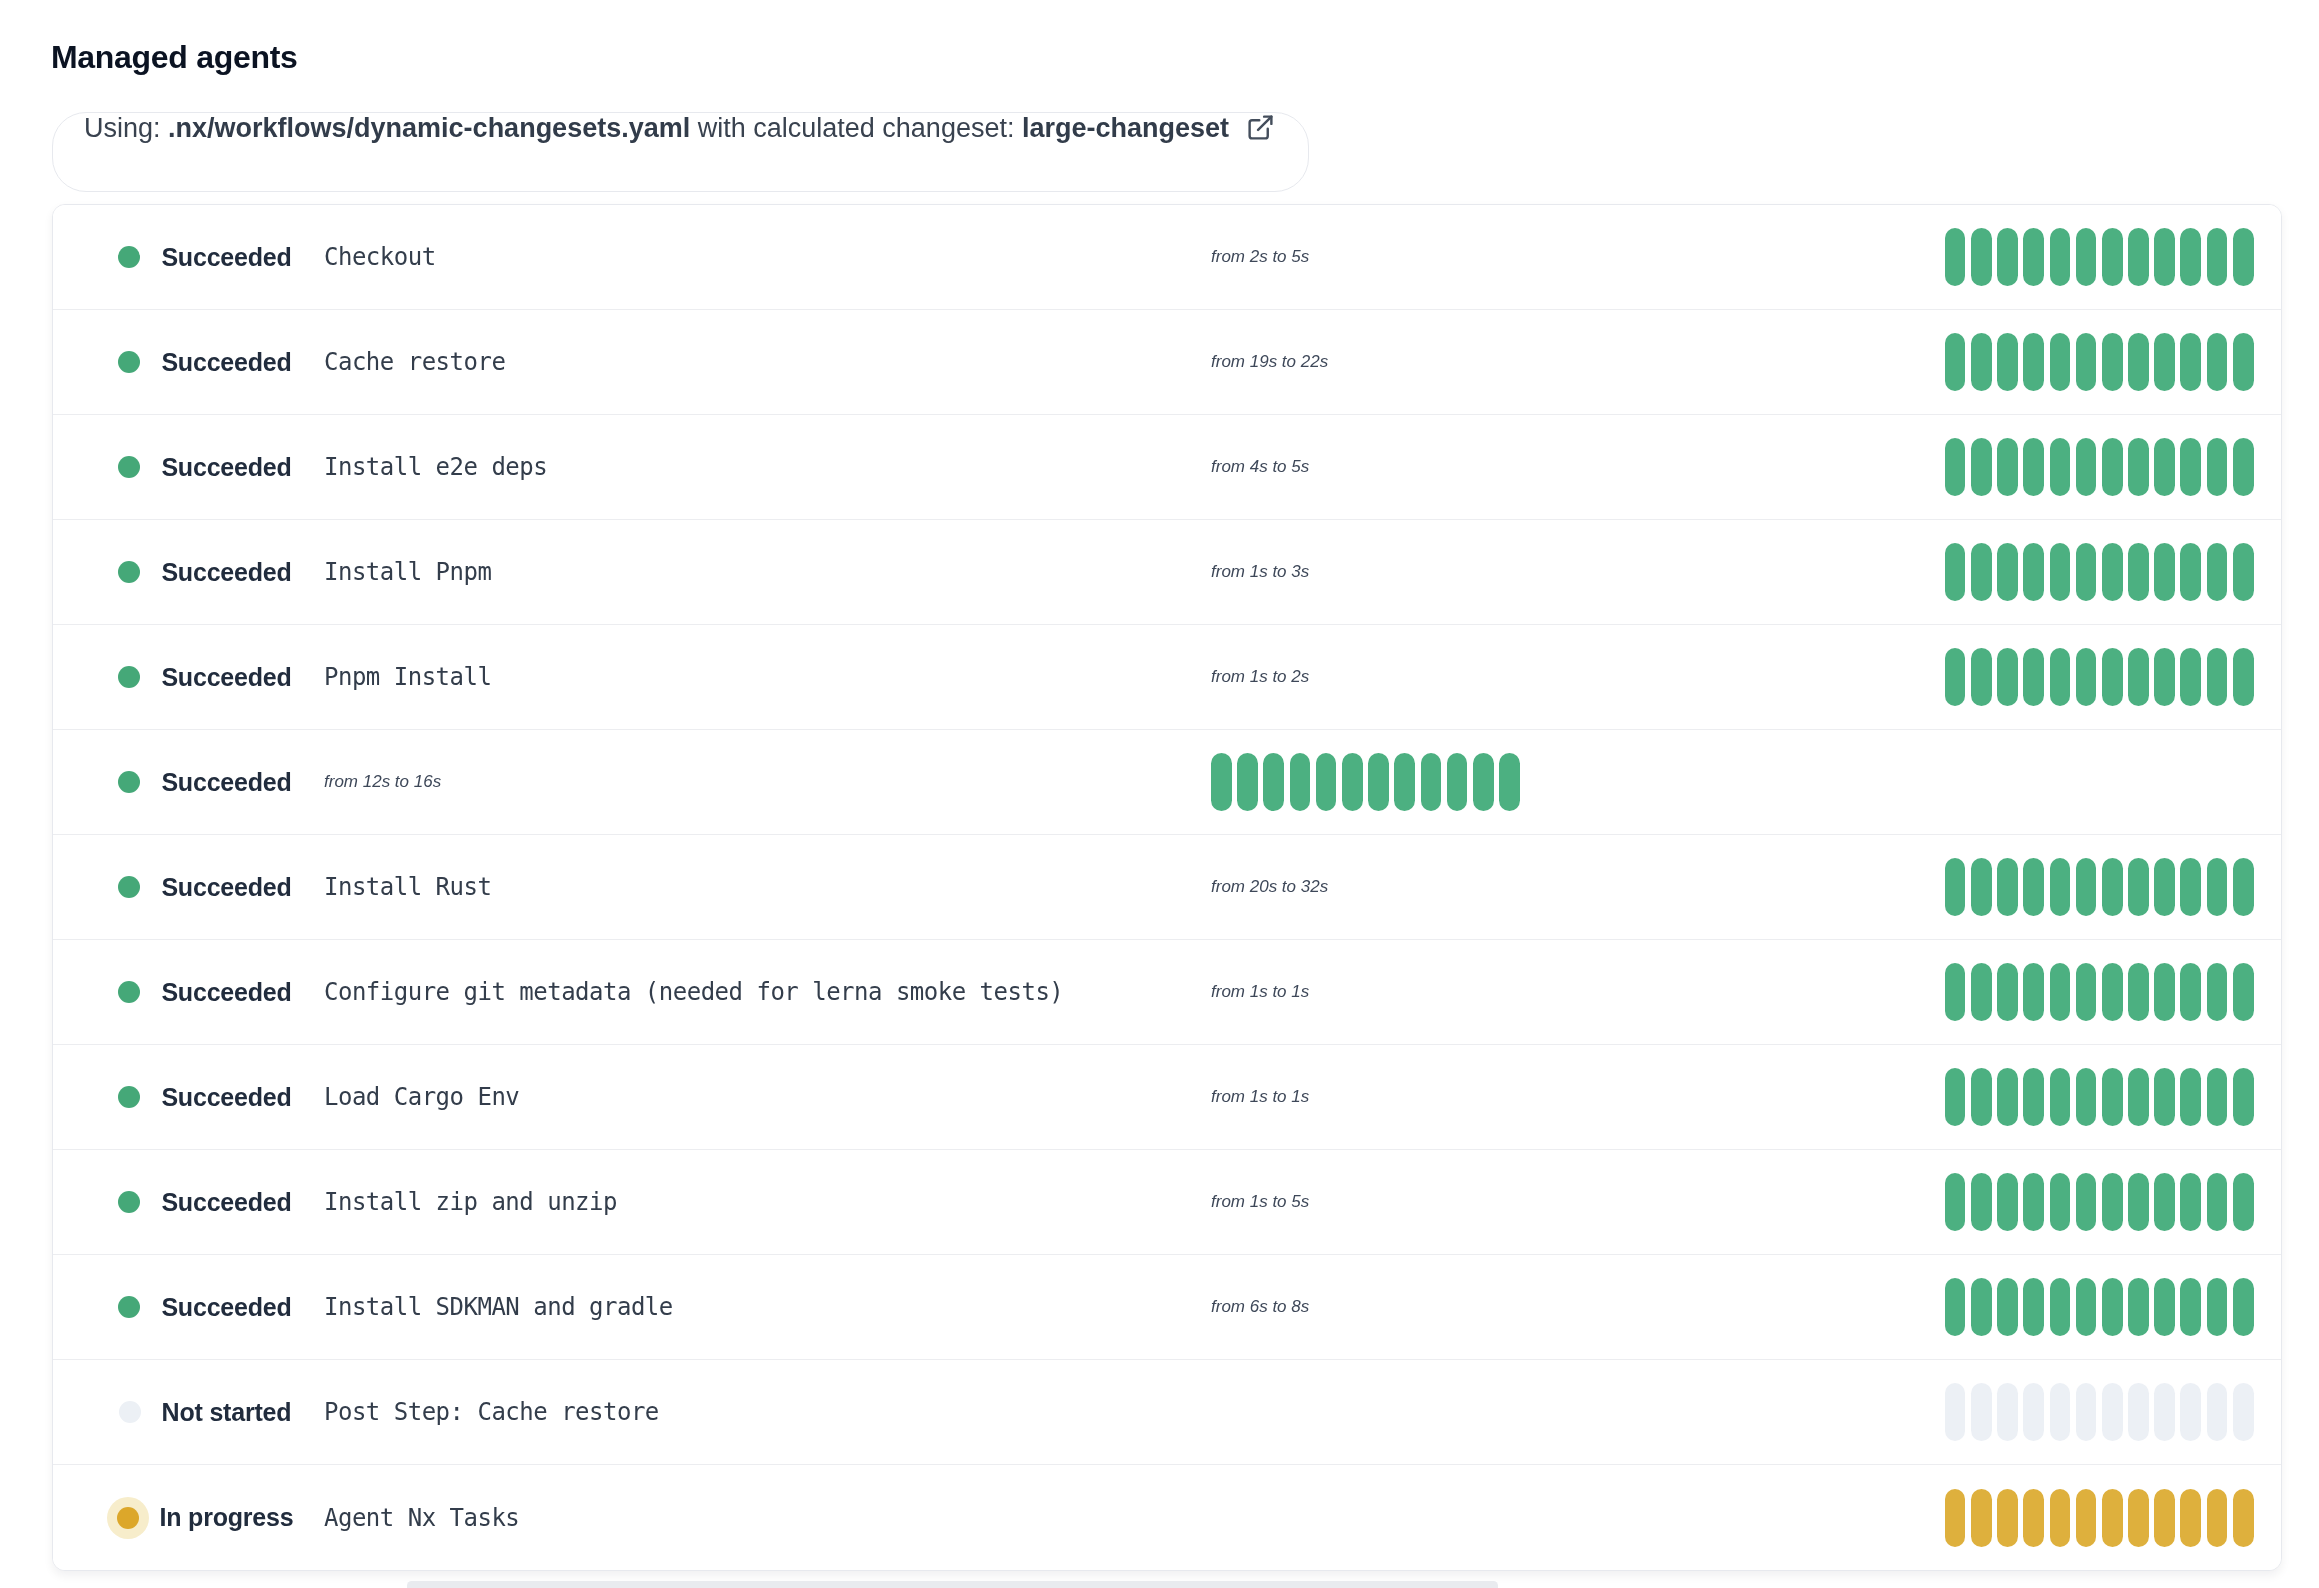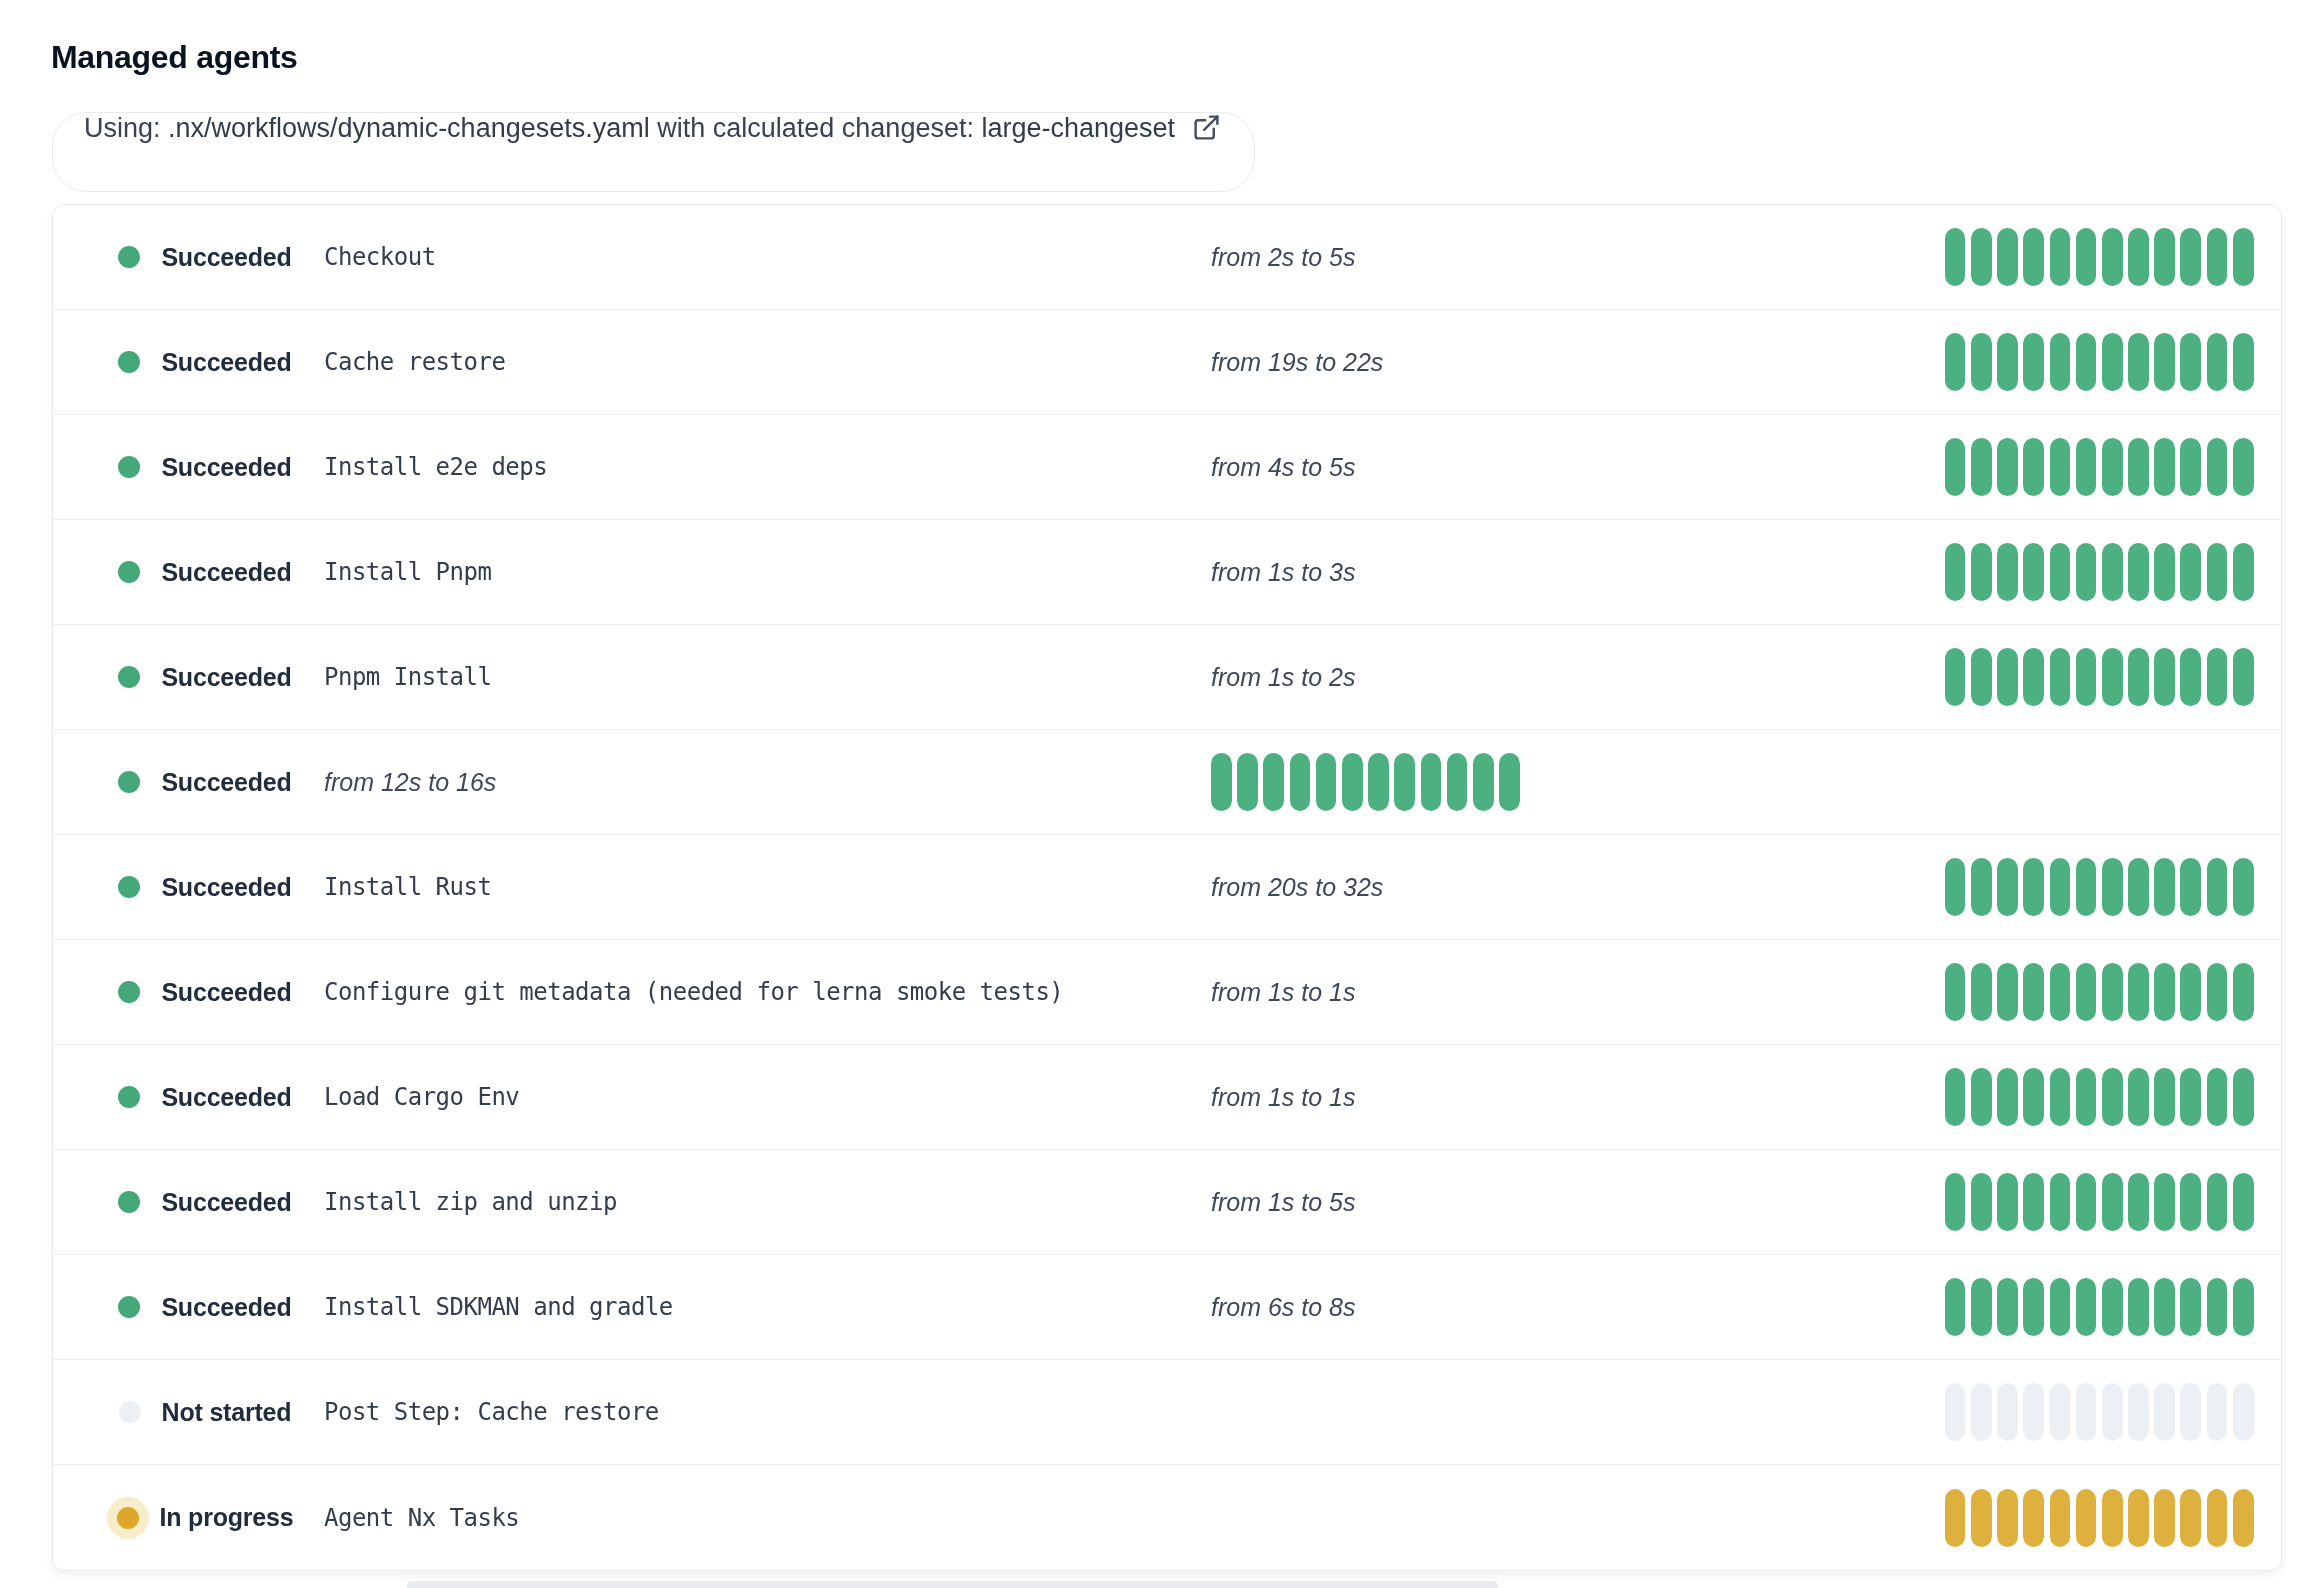--- a/index.html
+++ b/index.html
@@ -19,21 +19,21 @@
   .banner {
     position: absolute; left: 52px; top: 112px;
     height: 80px; border: 1.8px solid #e7e9ee; border-radius: 34px;
     background: #ffffff;
     display: inline-flex; 
     padding: 0 33px 0 31px;
     font-size: 27px; color: #39424f;
     white-space: pre;
     cursor: pointer;
   }
-  .banner .b { font-weight: 400; color: #323c4a; }
+  .banner .b { font-weight: 700; color: #323c4a; }
   .banner svg { margin-left: 16.5px; display: block; }
   .card {
     position: absolute; left: 52px; top: 204px;
     width: 2230px;
     background: #ffffff;
     border: 1.8px solid #e7e9ee; border-radius: 13px;
     box-shadow: 0 4.6px 9.2px rgba(16,24,40,0.06);
     overflow: hidden;
   }
   .row {
@@ -49,21 +49,21 @@
   .status-cell { display: flex; align-items: center; gap: 21px; padding-left: 33px; justify-content: center; }
   .dot { width: 22px; height: 22px; border-radius: 50%; flex: none; }
   .row[data-state="succeeded"]   .dot { background: var(--c-succeeded-dot); }
   .row[data-state="in_progress"] .dot { background: var(--c-inprogress-dot); box-shadow: 0 0 0 10px var(--c-inprogress-halo); }
   .row[data-state="not_started"] .dot { background: var(--c-notstarted); }
   .status-label { font-size: 25px; font-weight: 700; color: #212c3d; letter-spacing: -0.2px; }
   .step {
     font-family: "DejaVu Sans Mono", "Liberation Mono", monospace;
     font-size: 24px; color: #333d4b; letter-spacing: -0.5px;
   }
-  .duration { font-style: italic; font-size: 25px; color: #3e4859; }
+  .duration { font-style: italic; font-size: 17px; color: #3e4859; }
   .bar { display: flex; gap: 5.5px; }
   .seg { width: 20.7px; height: 58px; border-radius: 10.6px; }
   .row[data-state="succeeded"]   .seg { background: var(--c-succeeded); }
   .row[data-state="in_progress"] .seg { background: var(--c-inprogress); }
   .row[data-state="not_started"] .seg { background: var(--c-notstarted); }
   .below-fold-strip {
     position: absolute; left: 407px; top: 1581px;
     width: 1091px; height: 9.2px;
     background: #e9ebef; border-radius: 4.6px 4.6px 0 0;
   }

